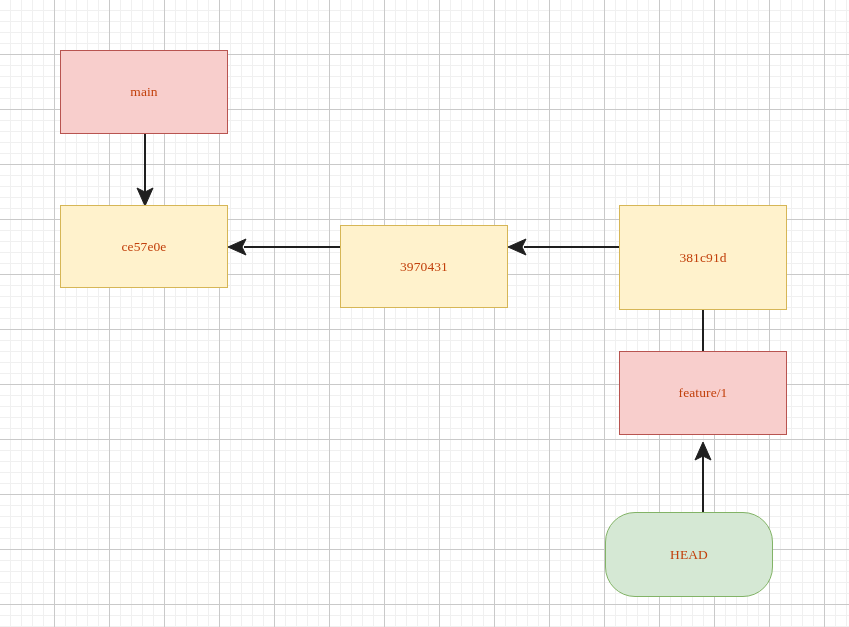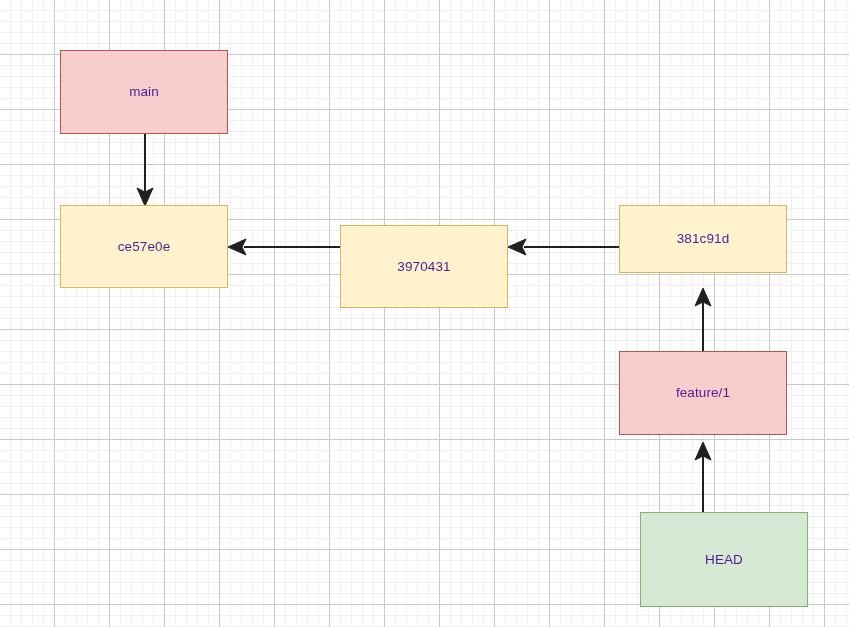--- a/index.html
+++ b/index.html
@@ -28,23 +28,24 @@
   }
   .node {
     position: absolute;
     box-sizing: border-box;
     border-width: 1.6px;
     border-style: solid;
     display: flex;
     align-items: center;
     justify-content: center;
     font-size: 13.5px;
-    color: #4c1d95;
+    color: #c2410c;
     letter-spacing: 0.1px;
     line-height: 1;
+    font-family: Liberation Serif, serif;
   }
   .node-branch {
     background: #f8cecc;
     border-color: #b85450;
   }
   .node-commit {
     background: #fff2cc;
     border-color: #d6b656;
   }
   .node-head {
@@ -101,25 +102,25 @@
   </div>
 
   <div class="node node-commit" style="left:60px; top:205px; width:168px; height:83px;">
     <span>ce57e0e</span>
   </div>
 
   <div class="node node-commit" style="left:340px; top:205px; width:168px; height:83px;margin-top:20px;">
     <span>3970431</span>
   </div>
 
-  <div class="node node-commit" style="left:619px; top:205px; width:168px; height:68px;">
+  <div class="node node-commit" style="left:619px; top:205px; width:168px; height:105px;">
     <span>381c91d</span>
   </div>
 
   <div class="node node-branch" style="left:619px; top:351px; width:168px; height:84px;">
     <span>feature/1</span>
   </div>
 
-  <div class="node node-head" style="left:640px; top:512px; width:168px; height:95px;">
+  <div class="node node-head" style="left:605px; top:512px; width:168px; height:85px;border-radius:30px;">
     <span>HEAD</span>
   </div>
 
 </div>
 
 </body></html>

